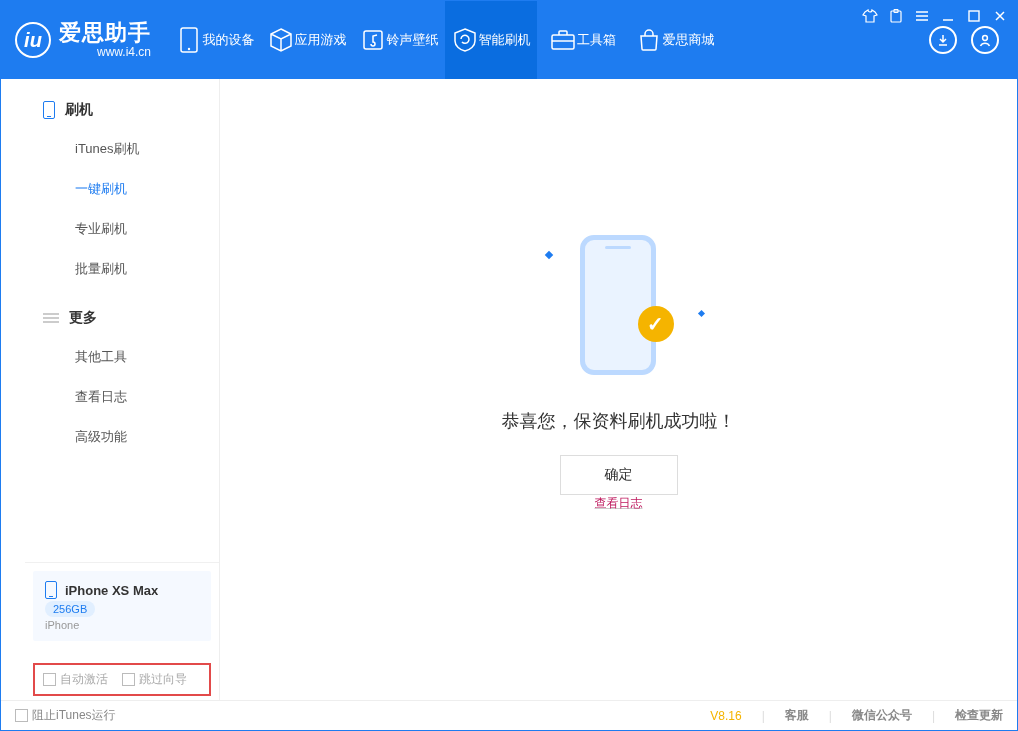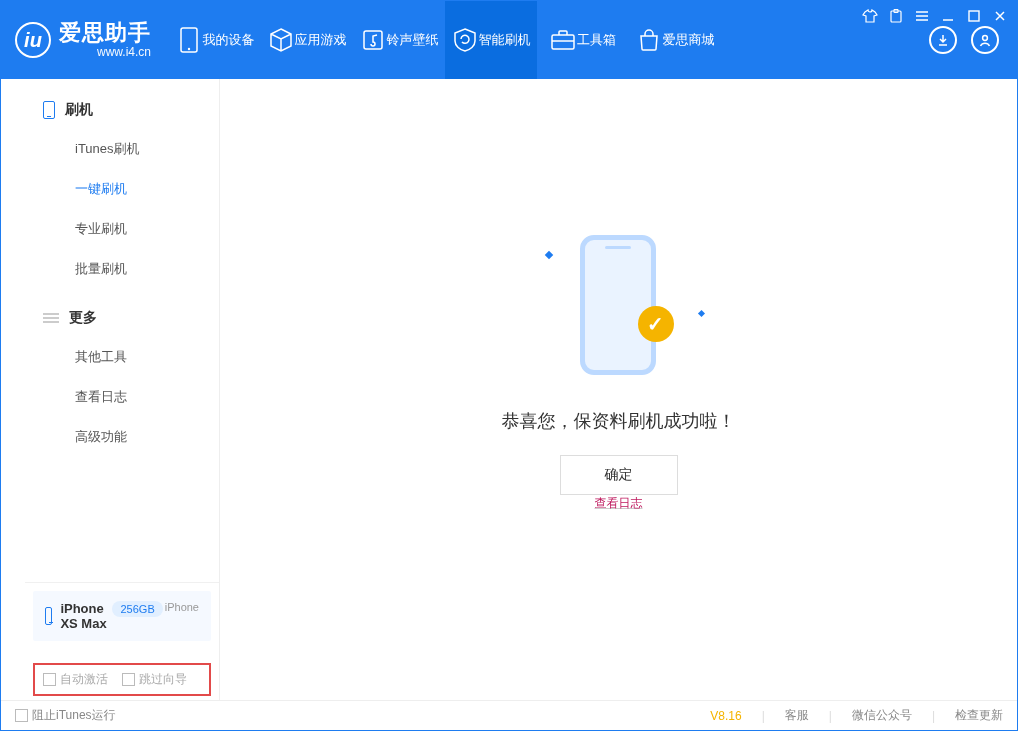--- a/index.html
+++ b/index.html
@@ -20,21 +20,21 @@
 .usericons { display: flex; align-items: center; gap: 14px; padding-right: 18px; }
 .usericons .round { width: 28px; height: 28px; border: 2px solid #fff; border-radius: 50%; display: flex; align-items: center; justify-content: center; }
 .body-area { flex: 1; display: flex; min-height: 0; padding-left: 24px; }
 .sidebar { width: 195px; border-right: 1px solid #eee; display: flex; flex-direction: column; background: #fff; }
 .side-scroll { flex: 1; overflow: auto; padding-top: 12px; }
 .side-group-head { display: flex; align-items: center; gap: 10px; padding: 10px 18px; font-size: 14px; color: #333; font-weight: bold; }
 .side-item { padding: 11px 18px 11px 50px; font-size: 13px; color: #555; cursor: pointer; }
 .side-item.active { color: #1e7cf0; }
 .device-boxes { padding: 8px; border-top: 1px solid #f0f0f0; }
 .device-box { background: #f5f9ff; border-radius: 2px; padding: 10px 12px; margin-bottom: 8px; font-size: 13px; color: #333; display: flex; align-items: center; gap: 8px; }
-.device-box.two-line { align-items: flex-start; gap: 2px; }
+.device-box.two-line { flex-direction: column; align-items: flex-start; gap: 2px; }
 .dot-icon { width: 18px; height: 18px; border: 2px solid #1e7cf0; border-radius: 50%; position: relative; }
 .dot-icon::after { content: ""; width: 6px; height: 6px; background: #1e7cf0; border-radius: 50%; position: absolute; top: 4px; left: 4px; }
 .badge-cap { background: #e1efff; color: #1e7cf0; font-size: 11px; padding: 2px 8px; border-radius: 10px; }
 .device-sub { font-size: 11px; color: #999; }
 .checkbox-row { border: 2px solid #e24a4a; margin: 6px 8px 4px 8px; padding: 6px 8px; display: flex; align-items: flex-start; gap: 14px; font-size: 12px; color: #aaa; }
 .faux-cb { width: 13px; height: 13px; border: 1px solid #bbb; display: inline-block; margin-right: 4px; vertical-align: middle; }
 .content { flex: 1; display: flex; flex-direction: column; align-items: center; justify-content: center; position: relative; }
 .success-illus { width: 170px; height: 160px; position: relative; margin-top: -40px; }
 .phone-shape { width: 76px; height: 140px; border: 5px solid #bcd9ff; border-radius: 14px; background: #eaf3ff; position: absolute; left: 46px; top: 8px; }
 .phone-shape::before { content: ""; position: absolute; top: 6px; left: 50%; transform: translateX(-50%); width: 26px; height: 3px; background: #bcd9ff; border-radius: 2px; }
@@ -46,21 +46,21 @@
 .ok-btn { margin-top: 22px; border: 1px solid #ddd; background: #fff; padding: 10px 44px; font-size: 14px; color: #333; cursor: pointer; }
 .log-link { font-size: 12px; color: #be185d; cursor: pointer; text-decoration: underline; text-decoration-color: #ccc; }
 .statusbar { height: 30px; border-top: 1px solid #eee; display: flex; align-items: center; font-size: 12px; color: #888; padding: 0 14px; }
 .statusbar .left-sb { display: flex; align-items: center; gap: 6px; }
 .statusbar .right-sb { margin-left: auto; display: flex; align-items: center; gap: 8px; }
 .statusbar .sep { color: #ddd; padding: 0 12px; }
 .phone-minicon { width: 12px; height: 18px; border: 1.5px solid #1e7cf0; border-radius: 2px; display: inline-block; position: relative; }
 .phone-minicon::after { content: ""; width: 4px; height: 1.5px; background: #1e7cf0; position: absolute; bottom: 1px; left: 3px; }
 .glyph-list { width: 16px; display: inline-block; }
 .glyph-list span { display: block; height: 2px; background: #ccc; margin: 2px 0; }
-a.st-link { color: #888; text-decoration: none; cursor: pointer; }
+a.st-link { color: #888; text-decoration: none; cursor: pointer; font-weight: bold; }
 </style>
 </head>
 <body>
 
 <div class="window">
   <div class="titlebar">
     <div class="logo-area">
       <div class="logo-icon">iu</div>
       <div class="logo-text">
         <span class="logo-title">爱思助手</span>

